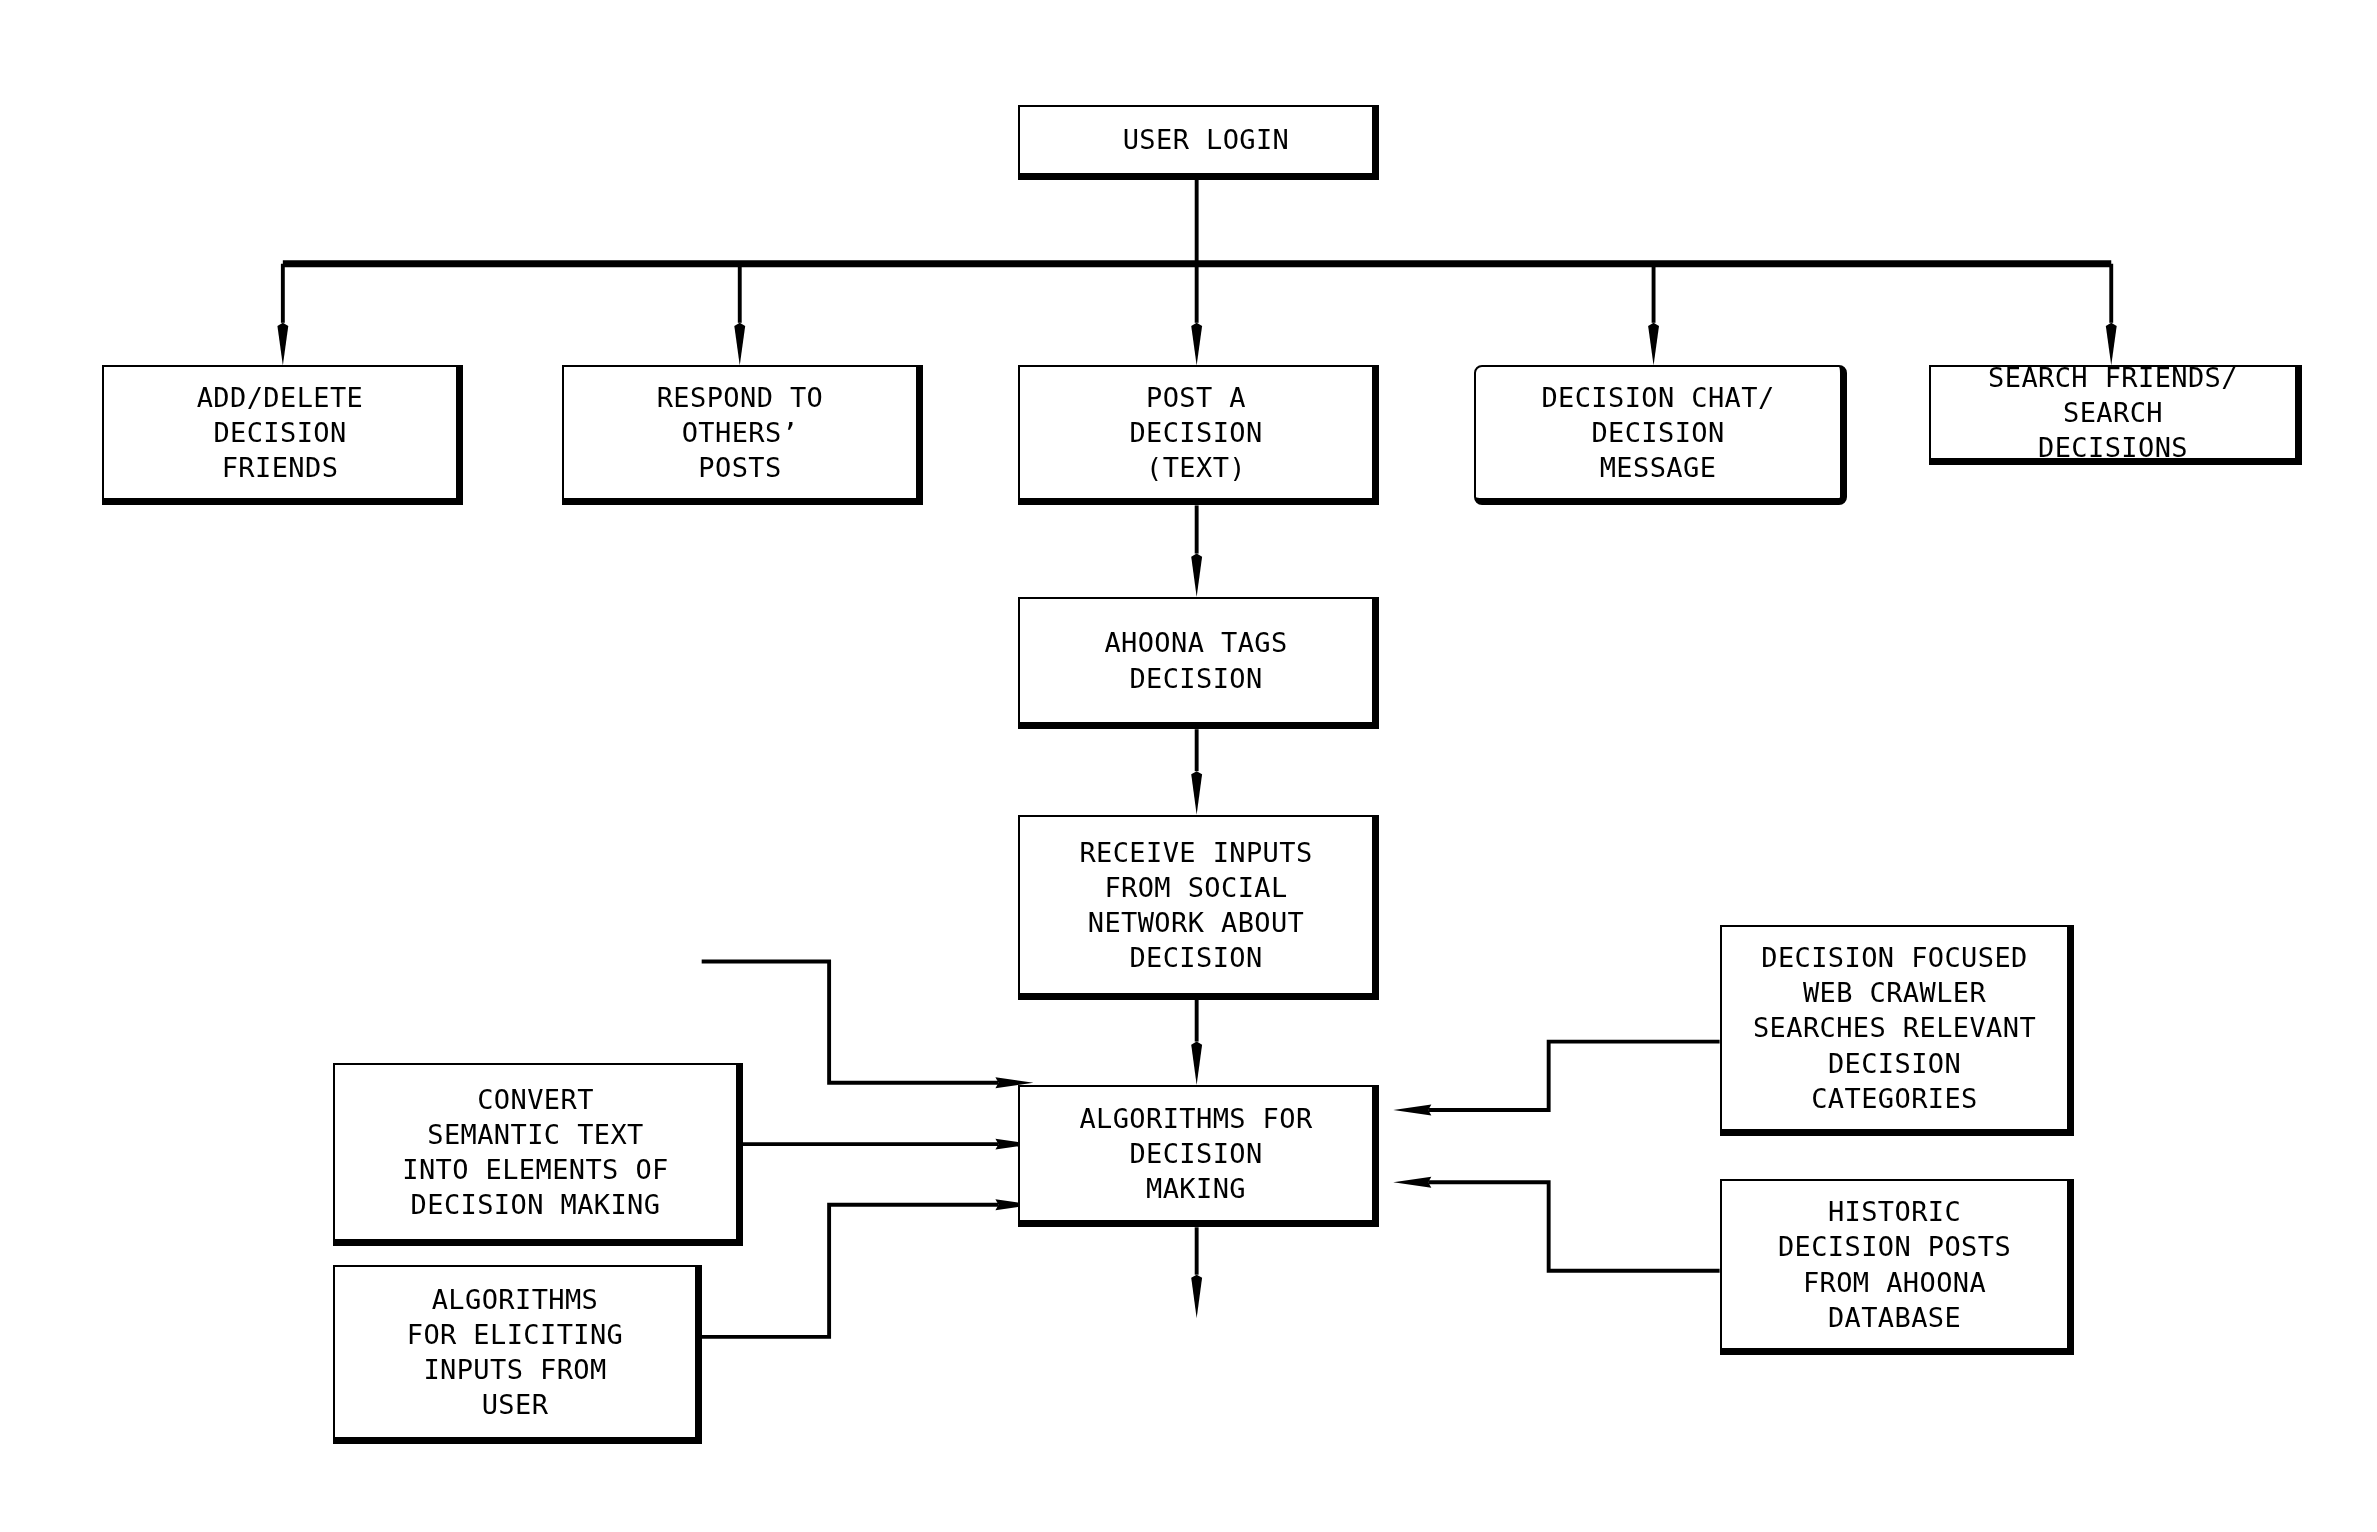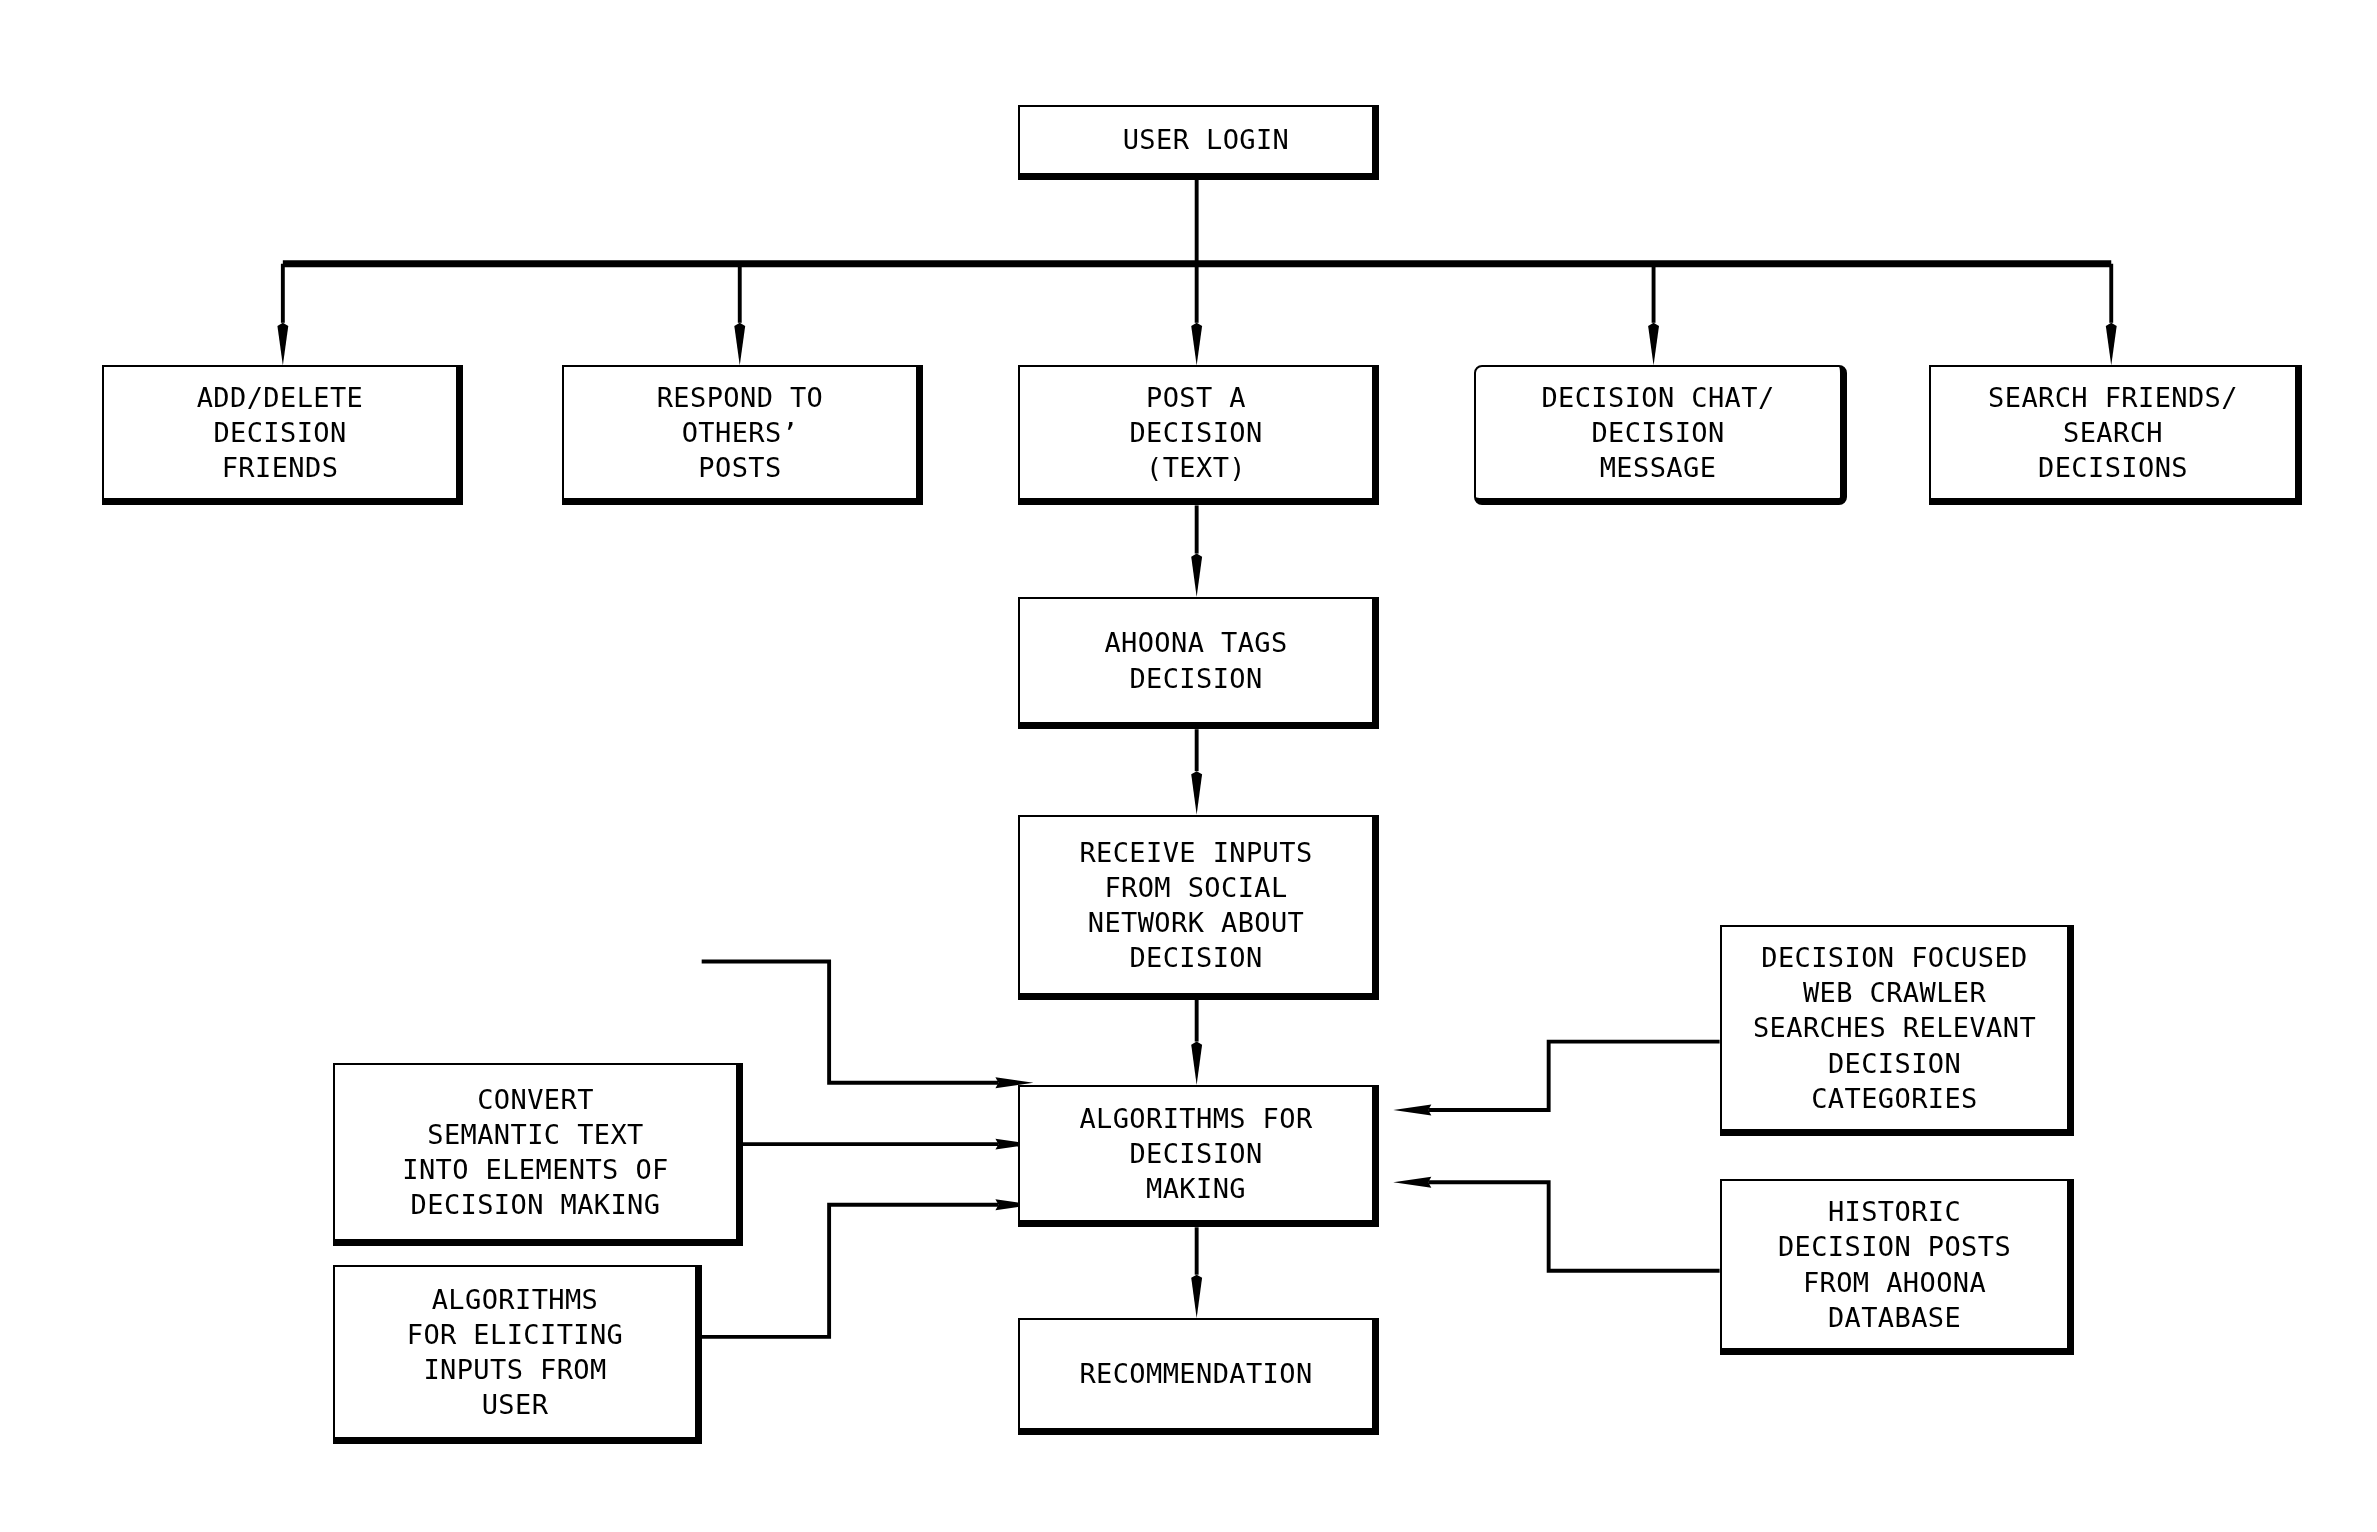--- a/index.html
+++ b/index.html
@@ -153,21 +153,21 @@
 DECISION
 (TEXT)</span>
   </div>
 
   <div class="node" style="left:1474px; top:365px; width:373px; height:140px;border-radius:8px;">
     <span class="node-label">DECISION CHAT/
 DECISION
 MESSAGE</span>
   </div>
 
-  <div class="node" style="left:1929px; top:365px; width:373px; height:140px;">
+  <div class="node" style="left:1929px; top:365px; width:373px; height:100px;">
     <span class="node-label">SEARCH FRIENDS/
 SEARCH
 DECISIONS</span>
   </div>
 
   <div class="node" style="left:1018px; top:597px; width:361px; height:132px;">
     <span class="node-label">AHOONA TAGS
 DECISION</span>
   </div>
 
@@ -177,23 +177,20 @@
 NETWORK ABOUT
 DECISION</span>
   </div>
 
   <div class="node" style="left:1018px; top:1085px; width:361px; height:142px;">
     <span class="node-label">ALGORITHMS FOR
 DECISION
 MAKING</span>
   </div>
 
-  <div class="node" style="left:1018px; top:1318px; width:361px; height:117px;">
-    <span class="node-label">RECOMMENDATION</span>
-  </div>
 
 
   <div class="node" style="left:333px; top:1063px; width:410px; height:183px;justify-content:center;">
     <span class="node-label">CONVERT
 SEMANTIC TEXT
 INTO ELEMENTS OF
 DECISION MAKING</span>
   </div>
 
   <div class="node" style="left:333px; top:1265px; width:369px; height:179px;">

